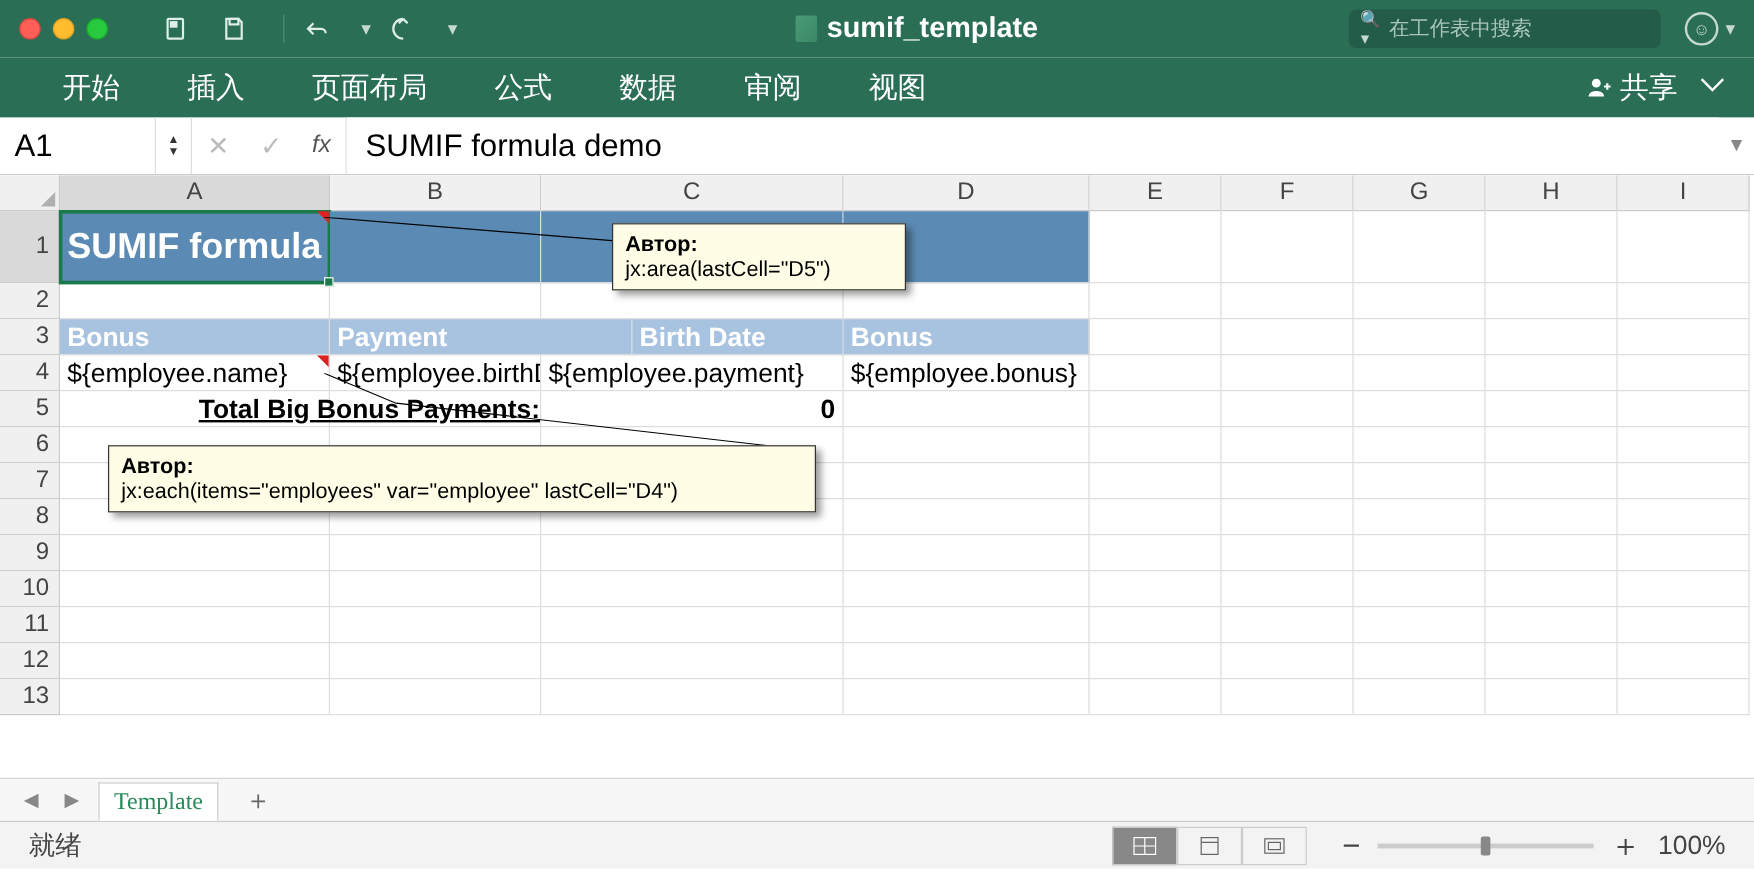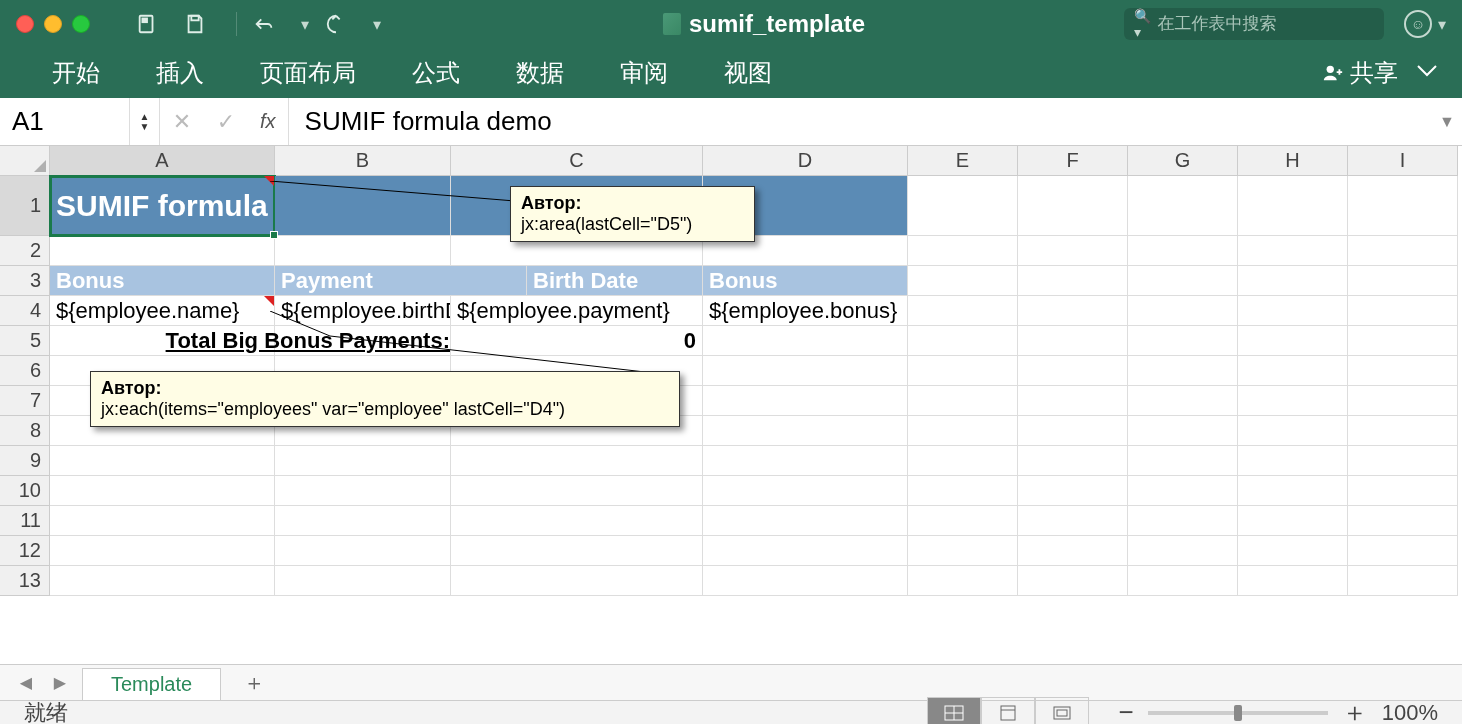--- a/index.html
+++ b/index.html
@@ -55,24 +55,24 @@
 .comment-mark { position: absolute; top: 0; right: 0; width: 0; height: 0; border-left: 10px solid transparent; border-top: 10px solid #d22; }
 .right { justify-content: flex-end; }
 .bold { font-weight: 700; }
 
 .comment-box { position: absolute; background: #fffde5; border: 1px solid #333; padding: 6px 10px; font-size: 18px; box-shadow: 4px 4px 6px rgba(0,0,0,0.4); z-index: 20; }
 .comment-box .author { font-weight: 700; }
 .comment-leader { position: absolute; z-index: 15; pointer-events: none; }
 
 .sheet-tabs { height: 36px; border-top: 1px solid #ccc; background: #f7f7f7; display: flex; align-items: center; padding: 0 14px; gap: 10px; }
 .nav-arrow { width: 24px; height: 24px; display: flex; align-items: center; justify-content: center; color: #888; }
-.sheet-tab { background: #fff; border: 1px solid #ccc; border-bottom: none; padding: 4px 28px; font-size: 20px; color: #2a8a5a; font-family: Liberation Sans, sans-serif; position: relative; top: 1px; }
+.sheet-tab { background: #fff; border: 1px solid #ccc; border-bottom: none; padding: 4px 12px; font-size: 20px; color: #2a8a5a; font-family: Liberation Serif, serif; position: relative; top: 1px; }
 .add-sheet { font-size: 22px; color: #666; padding: 0 12px; }
 
-.status-bar { height: 24px; background: #f3f3f3; border-top: 1px solid #ccc; display: flex; align-items: center; padding: 0 24px; font-size: 22px; color: #444; }
+.status-bar { height: 40px; background: #f3f3f3; border-top: 1px solid #ccc; display: flex; align-items: center; padding: 0 24px; font-size: 22px; color: #444; }
 .view-btns { margin-left: auto; display: flex; gap: 0; }
 .vbtn { width: 54px; height: 32px; border: 1px solid #ccc; display: flex; align-items: center; justify-content: center; color: #666; }
 .vbtn.active { background: #888; color: #fff; }
 .zoom { display: flex; align-items: center; gap: 14px; margin-left: 30px; }
 .zoom-slider { width: 180px; height: 4px; background: #ccc; position: relative; }
 .zoom-slider::after { content: ''; position: absolute; left: 50%; top: -6px; width: 8px; height: 16px; background: #888; border-radius: 2px; transform: translateX(-50%); }
 
 
 .cA { width: 225px; }
 .cB { width: 176px; }

